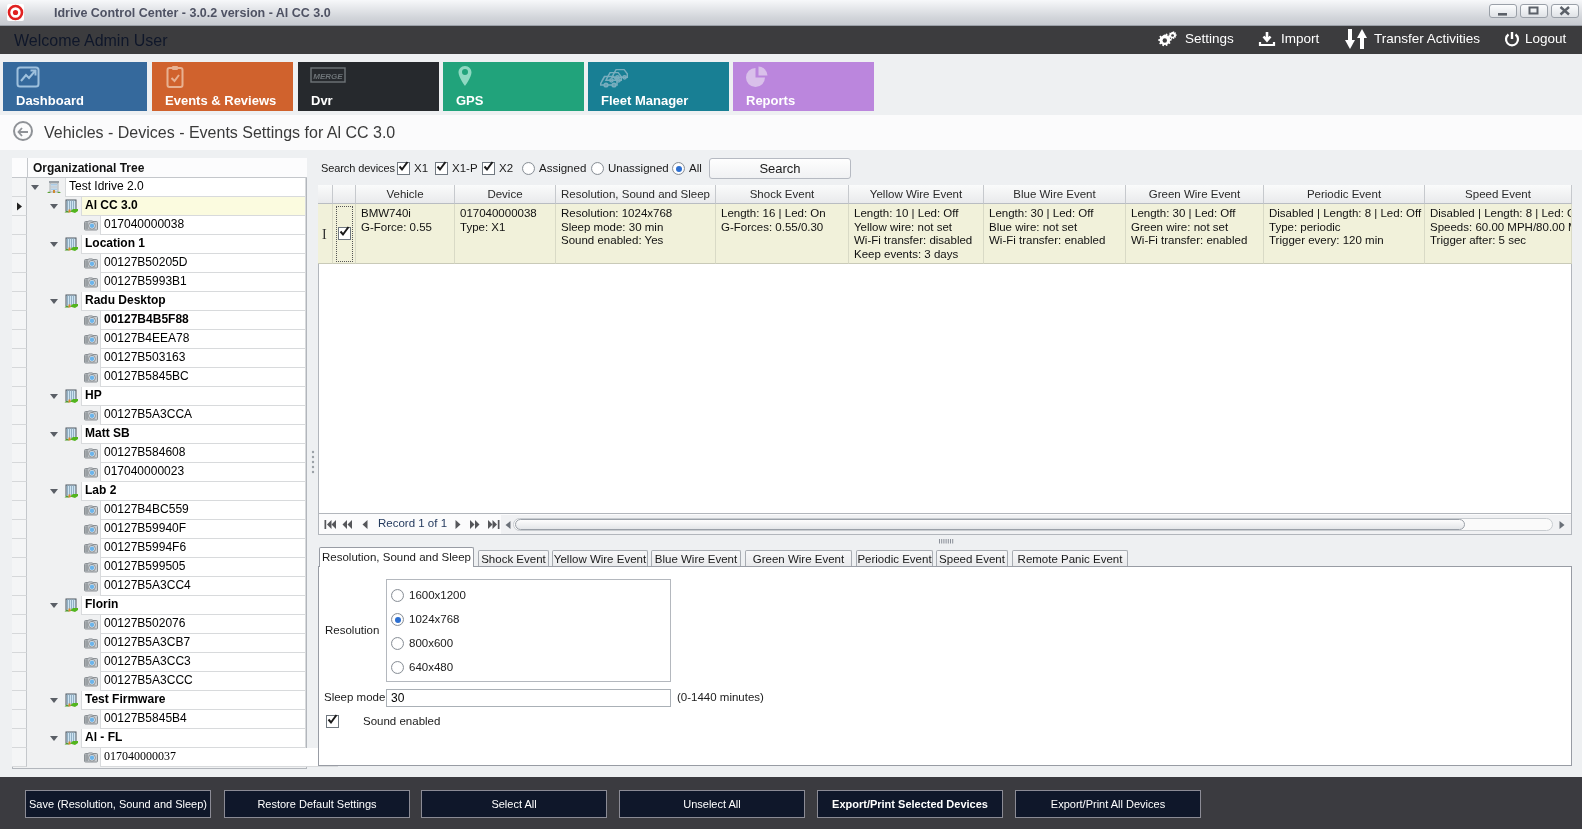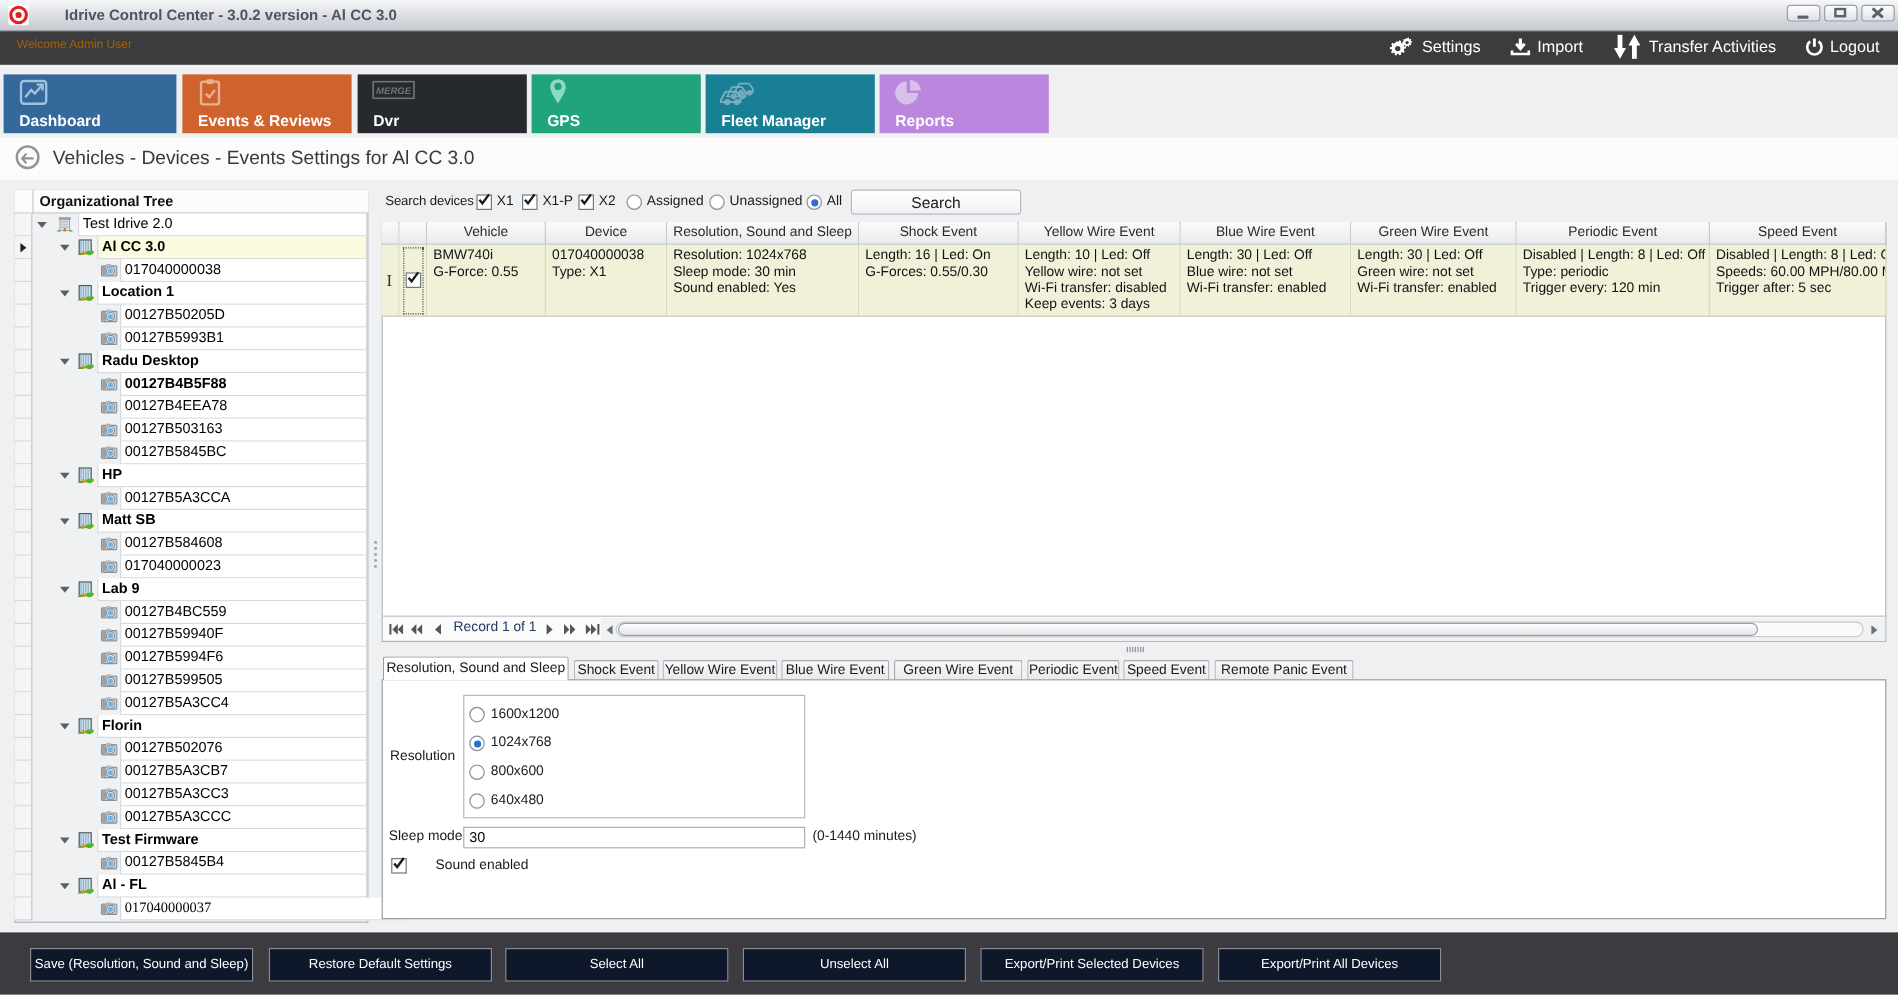--- a/index.html
+++ b/index.html
@@ -2,21 +2,21 @@
 <html><head><meta charset="utf-8"><style>
 *{margin:0;padding:0;box-sizing:border-box;}
 html,body{width:1582px;height:829px;overflow:hidden;}
 body{font-family:"Liberation Sans",sans-serif;position:relative;background:#eef0f2;}
 .abs{position:absolute;}
 .titlebar{left:0;top:0;width:1582px;height:26px;background:linear-gradient(#f7f8fa,#d2d5da 70%,#c7cad0);border-bottom:1px solid #9ba0a8;}
 .title-ico{left:7px;top:4px;width:17px;height:17px;background:#fff;border-radius:2px;}
 .title-txt{left:30px;top:6px;font-size:12.5px;font-weight:bold;color:#4e5263;letter-spacing:0px;margin-left:24px;}
 .winbtn{top:4px;width:28px;height:14px;background:linear-gradient(#fcfdfe,#dfe2e6);border:1px solid #9aa0a8;border-radius:3px;color:#5b6068;text-align:center;}
 .welcome{left:0;top:26px;width:1582px;height:28px;background:#3c3c3e;color:#fff;}
-.welcome-txt{left:14px;top:32px;font-size:10px;color:#a16207;}
+.welcome-txt{left:14px;top:32px;font-size:16px;color:#0f172a;}
 .menu-item{top:31px;color:#fff;font-size:13.5px;}
 .tile{top:62px;height:49px;}
 .tile-label{position:absolute;left:13px;top:31px;font-size:13px;font-weight:bold;color:#fff;}
 .crumbbar{left:0;top:115px;width:1582px;height:35px;background:#fbfbfc;}
 .backcirc{left:13px;top:121px;width:20px;height:20px;border:2px solid #8f9297;border-radius:50%;}
 .crumbtxt{left:44px;top:124px;font-size:16px;color:#3a3a3a;}
 
 .treepanel{left:12px;top:158px;width:295px;height:611px;background:#f0f1f2;border:1px solid #b2b6bc;}
 .treeheader{left:12px;top:158px;width:295px;height:20px;background:#fcfcfd;border-bottom:1px solid #c4c7cb;}
 .th-txt{left:33px;top:161px;font-size:12px;font-weight:bold;color:#111;}
@@ -328,21 +328,21 @@
 <div class="abs gut" style="top:482px;"></div>
 <div class="abs texp" style="left:50px;top:489px;"></div>
 <svg class="abs" style="left:64px;top:484px;" width="15" height="14" viewBox="0 0 15 14">
     <rect x="1.5" y="0.5" width="11" height="12" fill="#4c565e"></rect>
     <rect x="2.5" y="1.5" width="9" height="10.5" fill="#cfe4f2"></rect>
     <path d="M3.5 1.5 v10 M5.5 1.5 v10 M7.5 1.5 v10 M9.5 1.5 v10" stroke="#8aa8bd" stroke-width="0.9"></path>
     <path d="M6 12.5 l3-2.5 5 0 0 2 -3 2 z" fill="#52b51e"></path>
     <path d="M0.5 13.5 l2.5-2 2.5 2 z" fill="#4f9e2a"></path>
     <rect x="4.5" y="10.5" width="2" height="3" fill="#d8882a"></rect>
   </svg>
-<div class="abs trow" style="left:81px;top:482px;width:225px;font-weight:bold;">Lab 9</div>
+<div class="abs trow" style="left:81px;top:482px;width:225px;font-weight:bold;">Lab 2</div>
 <div class="abs gut" style="top:501px;"></div>
 <svg class="abs" style="left:84px;top:503px;" width="14" height="14" viewBox="0 0 14 14">
     <rect x="0.5" y="3.5" width="13" height="8.5" rx="1" fill="#c9cdd1" stroke="#8b9094"></rect>
     <rect x="1.2" y="4.2" width="3" height="7" fill="#9aa0a4"></rect>
     <circle cx="8" cy="7.8" r="3.4" fill="#e8eaec" stroke="#8b9094"></circle>
     <circle cx="8" cy="7.8" r="2.2" fill="#6cb4ea"></circle>
     <rect x="4.5" y="2" width="4" height="2" fill="#b4b8bc"></rect>
   </svg>
 <div class="abs trow" style="left:100px;top:501px;width:206px;">00127B4BC559</div>
 <div class="abs gut" style="top:520px;"></div>
@@ -600,13 +600,13 @@
 <div class="abs cb" style="left:326px;top:715px;"></div>
 <svg class="abs" style="left:326px;top:713px;" width="13" height="12" viewBox="0 0 13 12">
     <path d="M2.5 6.5 L5 9.5 L10.5 2" stroke="#1a1a1a" stroke-width="2" fill="none"></path>
   </svg>
 <div class="abs lbl" style="left:363px;top:715px;">Sound enabled</div>
 <div class="abs botbar"></div>
 <div class="abs bbtn" style="left:25px;">Save (Resolution, Sound and Sleep)</div>
 <div class="abs bbtn" style="left:224px;">Restore Default Settings</div>
 <div class="abs bbtn" style="left:421px;">Select All</div>
 <div class="abs bbtn" style="left:619px;">Unselect All</div>
-<div class="abs bbtn" style="left:817px;">Export/Print Selected Devices</div>
+<div class="abs bbtn" style="left:817px;font-weight:bold;">Export/Print Selected Devices</div>
 <div class="abs bbtn" style="left:1015px;">Export/Print All Devices</div>
 </body></html>

